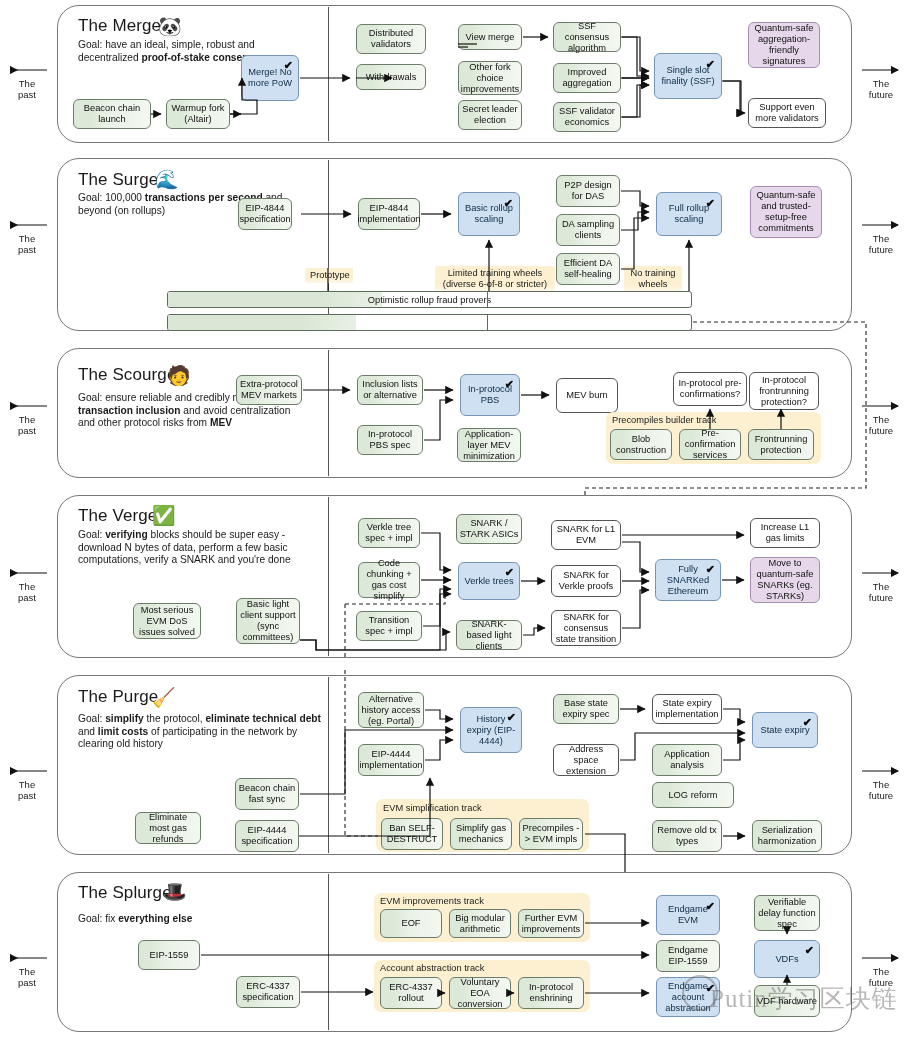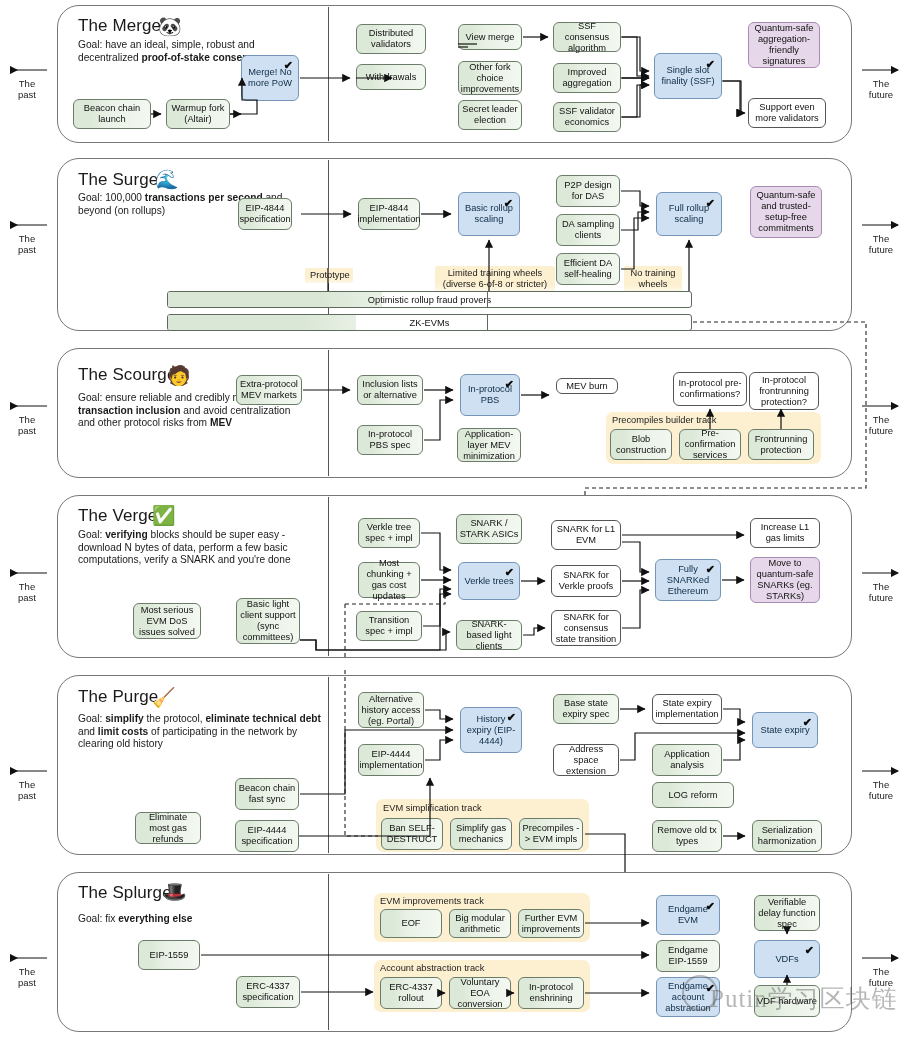--- a/index.html
+++ b/index.html
@@ -356,21 +356,20 @@
   <div class="milestone" style="left:305px;top:268px;width:48px">Prototype</div>
   <div class="milestone" style="left:435px;top:266px;width:120px">Limited training wheels (diverse 6-of-8 or stricter)</div>
   <div class="milestone" style="left:624px;top:266px;width:58px">No training wheels</div>
 
   <div class="bar" style="left:167px;top:291px;width:525px;height:17px">
     <div class="bar-fill" style="width:41%"></div>
     <div class="bar-label">Optimistic rollup fraud provers</div>
   </div>
   <div class="bar" style="left:167px;top:314px;width:525px;height:17px">
     <div class="bar-fill" style="width:36%"></div>
-    <div class="bar-label">ZK-EVMs</div>
   </div>
   <div style="position:absolute;left:487px;top:291px;width:1.1px;height:17px;background:#5c6b5c"></div>
   <div style="position:absolute;left:487px;top:314px;width:1.1px;height:17px;background:#5c6b5c"></div>
 
   <svg class="edge" style="left:0;top:0;width:909px;height:1039px">
     <g stroke="#111" stroke-width="1.2" fill="none" marker-end="url(#m1)">
       <path d="M301,214 L351,214"></path>
       <path d="M421,214 L451,214"></path>
       <path d="M621,191 L640,191 L640,206 L649,206"></path>
       <path d="M621,230 L638,230 L638,212 L649,212"></path>
@@ -404,21 +403,21 @@
   <div class="node green" style="left:357px;top:425px;width:66px;height:30px">
       <span>In-protocol PBS spec</span>
     </div>
   <div class="node blue" style="left:460px;top:374px;width:60px;height:42px">
       <span>In-protocol PBS</span>
       <span class="check" style="right:5px;top:4px">✔</span>
     </div>
   <div class="node green" style="left:457px;top:428px;width:64px;height:34px">
       <span>Application-layer MEV minimization</span>
     </div>
-  <div class="node white" style="left:556px;top:378px;width:62px;height:16px">
+  <div class="node white" style="left:556px;top:378px;width:62px;height:35px">
       <span>MEV burn</span>
     </div>
 
   <div class="node white" style="left:673px;top:372px;width:74px;height:34px">
       <span>In-protocol pre-confirmations?</span>
     </div>
   <div class="node white" style="left:749px;top:372px;width:70px;height:38px">
       <span>In-protocol frontrunning protection?</span>
     </div>
 
@@ -455,21 +454,21 @@
       <span>Most serious EVM DoS issues solved</span>
     </div>
   <div class="node green" style="left:236px;top:598px;width:64px;height:46px">
       <span>Basic light client support (sync committees)</span>
     </div>
 
   <div class="node green" style="left:358px;top:518px;width:62px;height:30px">
       <span>Verkle tree spec + impl</span>
     </div>
   <div class="node green" style="left:358px;top:562px;width:62px;height:36px">
-      <span>Most chunking + gas cost updates</span>
+      <span>Code chunking + gas cost simplify</span>
     </div>
   <div class="node green" style="left:356px;top:611px;width:66px;height:30px">
       <span>Transition spec + impl</span>
     </div>
 
   <div class="node green" style="left:456px;top:514px;width:66px;height:30px">
       <span>SNARK / STARK ASICs</span>
     </div>
   <div class="node blue" style="left:458px;top:562px;width:62px;height:38px">
       <span>Verkle trees</span>

